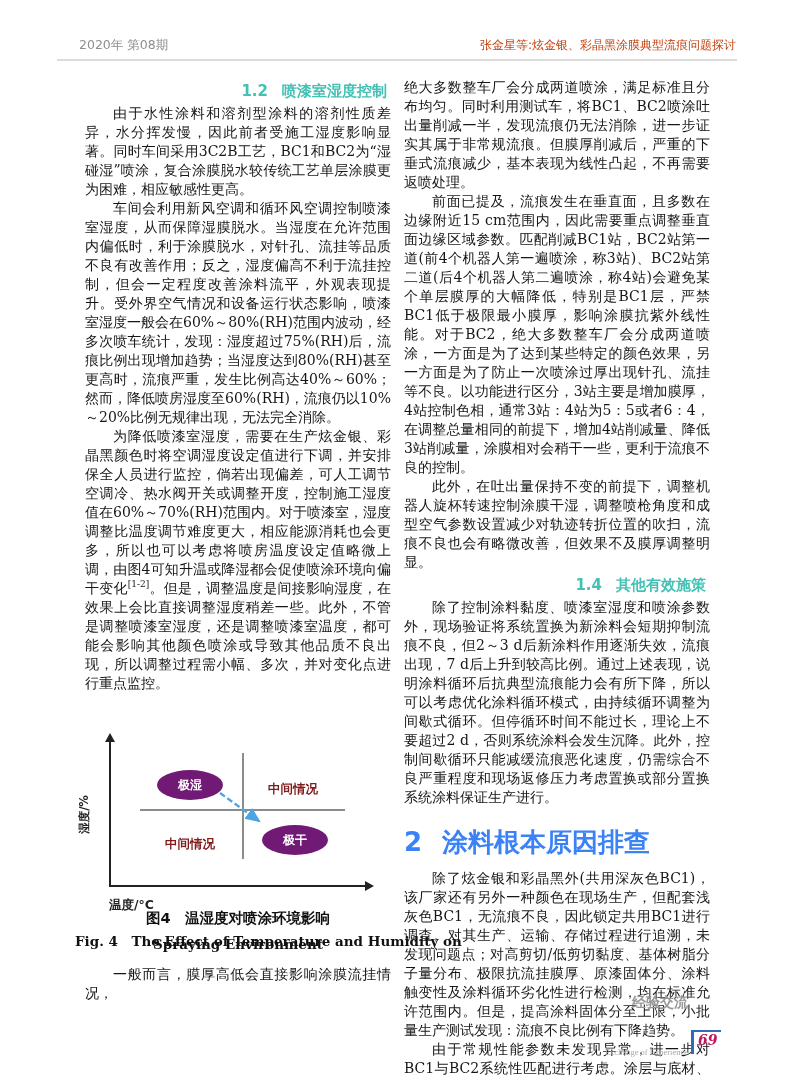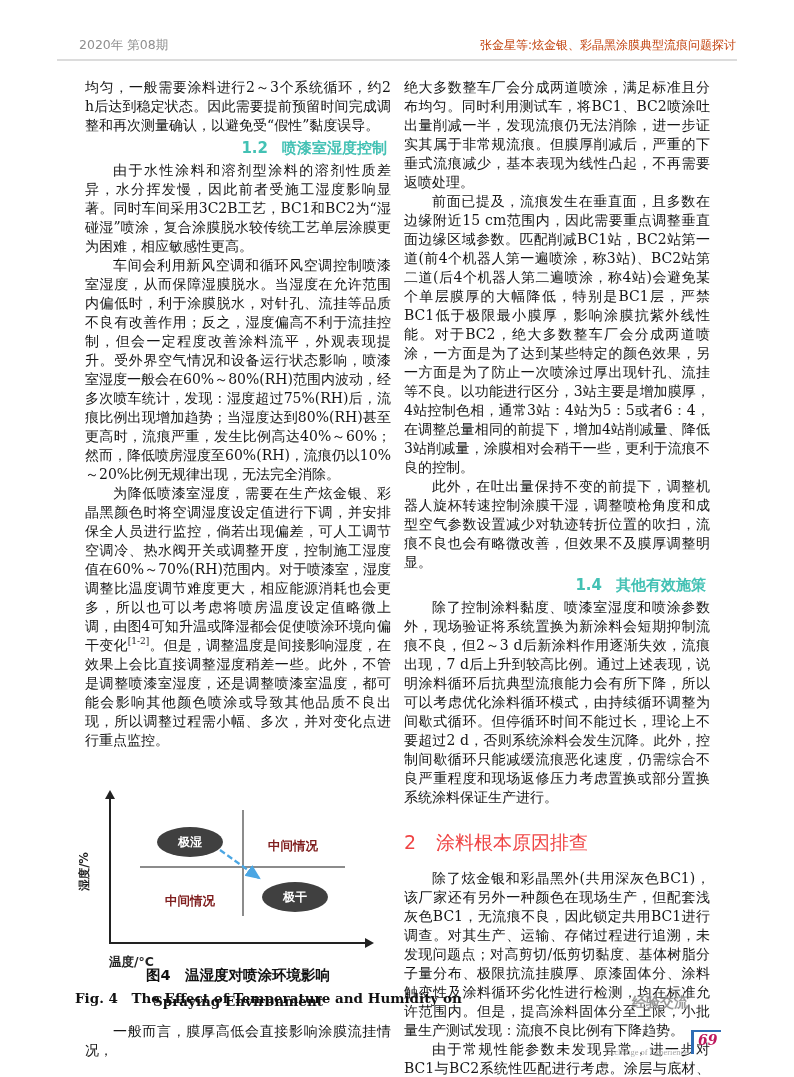--- a/index.html
+++ b/index.html
@@ -19,36 +19,36 @@
        text-align:justify;color:#161616;}
   .col-left{left:85px;}
   .col-right{left:404px;}
   .col p{margin:0;text-indent:2em;}
   .col p.cont{text-indent:0;}
   sup{font-size:9px;line-height:0;}
 
   .h3{color:#43c1b4;font-weight:bold;font-size:15px;line-height:24px;margin:1px 4px;
       text-align:right;font-family:"DejaVu Sans","Liberation Sans",sans-serif;}
   .h3 .num{margin-right:14px;}
-  .h2big{color:#ef4444;font-weight:normal;font-size:19px;line-height:26px;margin:22px 0 14px 0;
+  .h2big{color:#3b82f6;font-weight:bold;font-size:26px;line-height:26px;margin:22px 0 14px 0;
          text-align:left;font-family:"DejaVu Sans","Liberation Sans",sans-serif;}
   .h2big .num{margin-right:20px;}
 
   
   .fig{position:relative;height:232px;margin-top:40px;
        font-family:"DejaVu Sans","Liberation Sans",sans-serif;}
   .axis-y{position:absolute;left:24px;top:8px;width:2px;height:146px;background:#222;}
   .axis-y-arrow{position:absolute;left:20px;top:0;width:0;height:0;
      border-left:5px solid transparent;border-right:5px solid transparent;border-bottom:9px solid #222;}
   .axis-x{position:absolute;left:24px;top:152px;width:258px;height:2px;background:#222;}
   .axis-x-arrow{position:absolute;left:280px;top:148px;width:0;height:0;
      border-top:5px solid transparent;border-bottom:5px solid transparent;border-left:9px solid #222;}
   .quad-v{position:absolute;left:157px;top:20px;width:1.5px;height:106px;background:#8c8c8c;}
   .quad-h{position:absolute;left:55px;top:76px;width:205px;height:1.5px;background:#8c8c8c;}
-  .zone{position:absolute;width:66px;height:30px;border-radius:50%;background:#404040;
+  .zone{position:absolute;width:66px;height:30px;border-radius:50%;background:#701a75;
         color:#fff;font-weight:bold;font-size:12px;line-height:30px;text-align:center;}
   .zone-wet{left:72px;top:37px;}
   .zone-dry{left:177px;top:92px;}
   .quadlabel{position:absolute;font-size:12.5px;font-weight:bold;color:#7f1d1d;white-space:nowrap;}
   .ql-tr{left:183px;top:46px;}
   .ql-bl{left:80px;top:101px;}
   .ylab{position:absolute;left:-20px;top:72px;font-size:11.5px;font-weight:bold;color:#222;
         transform:rotate(-90deg);white-space:nowrap;}
   .xlab{position:absolute;left:24px;top:162px;width:258px;
         font-size:12.5px;font-weight:bold;color:#222;}
@@ -73,21 +73,20 @@
 </head>
 <body>
 
 <div class="page">
 
   <div class="hdr-left">2020年  第08期</div>
   <div class="hdr-right">张金星等:炫金银、彩晶黑涂膜典型流痕问题探讨</div>
   <div class="hdr-rule"></div>
 
   <div class="col col-left">
-    <p class="cont">均匀，一般需要涂料进行2～3个系统循环，约2 h后达到稳定状态。因此需要提前预留时间完成调整和再次测量确认，以避免受“假性”黏度误导。</p>
     <div class="h3">
       <span class="num">1.2</span><span>喷漆室湿度控制</span>
     </div>
     <p>由于水性涂料和溶剂型涂料的溶剂性质差异，水分挥发慢，因此前者受施工湿度影响显著。同时车间采用3C2B工艺，BC1和BC2为“湿碰湿”喷涂，复合涂膜脱水较传统工艺单层涂膜更为困难，相应敏感性更高。</p>
     <p>车间会利用新风空调和循环风空调控制喷漆室湿度，从而保障湿膜脱水。当湿度在允许范围内偏低时，利于涂膜脱水，对针孔、流挂等品质不良有改善作用；反之，湿度偏高不利于流挂控制，但会一定程度改善涂料流平，外观表现提升。受外界空气情况和设备运行状态影响，喷漆室湿度一般会在60%～80%(RH)范围内波动，经多次喷车统计，发现：湿度超过75%(RH)后，流痕比例出现增加趋势；当湿度达到80%(RH)甚至更高时，流痕严重，发生比例高达40%～60%；然而，降低喷房湿度至60%(RH)，流痕仍以10%～20%比例无规律出现，无法完全消除。</p>
     <p><span>为降低喷漆室湿度，需要在生产炫金银、彩晶黑颜色时将空调湿度设定值进行下调，并安排保全人员进行监控，倘若出现偏差，可人工调节空调冷、热水阀开关或调整开度，控制施工湿度值在60%～70%(RH)范围内。对于喷漆室，湿度调整比温度调节难度更大，相应能源消耗也会更多，所以也可以考虑将喷房温度设定值略微上调，由图4可知升温或降湿都会促使喷涂环境向偏干变化</span><sup>[1-2]</sup><span>。但是，调整温度是间接影响湿度，在效果上会比直接调整湿度稍差一些。此外，不管是调整喷漆室湿度，还是调整喷漆室温度，都可能会影响其他颜色喷涂或导致其他品质不良出现，所以调整过程需小幅、多次，并对变化点进行重点监控。</span></p>
 
     <div class="fig">
       <div class="axis-y"></div>
       <div class="axis-y-arrow"></div>

